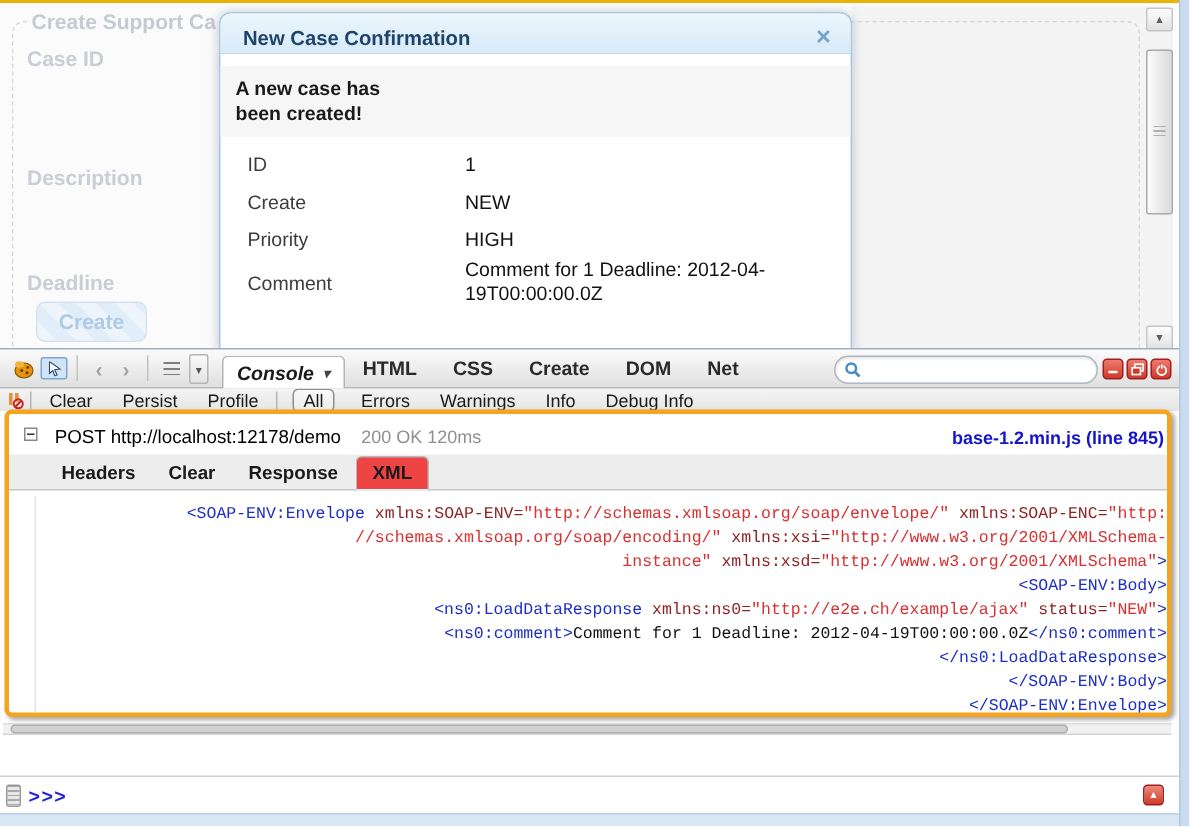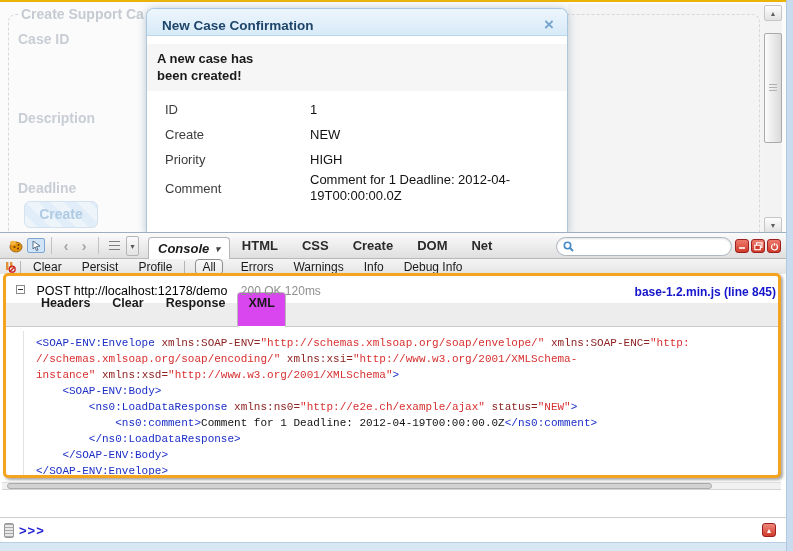--- a/index.html
+++ b/index.html
@@ -97,25 +97,25 @@
     box-shadow:2px 2px 3px rgba(0,0,0,.35); overflow:hidden; }
   .request-row { position:relative; padding:8px 8px 5px 10px; font-size:12.5px; }
   .collapse-box { display:inline-block; width:9px; height:9px; border:1px solid #8a8a8a; background:#fff;
     position:relative; margin-right:8px; vertical-align:1px; cursor:pointer; }
   .collapse-box::after { content:""; position:absolute; left:1px; top:3px; width:5px; height:1px; background:#333; }
   .req-url { font-weight:normal; color:#000; cursor:pointer; }
   .req-status { color:#8f8f8f; font-size:12px; margin-left:10px; }
   .src-link { position:absolute; right:2px; top:9px; color:#1414cc; font-weight:bold; font-size:12px; white-space:nowrap; cursor:pointer; }
   .netinfo-tabs { background:#ededed; border-bottom:1px solid #c9c9c9; padding-left:25px;
     display:flex; align-items:flex-end; height:24px; }
-  .ni-tab { padding:3px 10px 16px; font-size:12.5px; font-weight:bold; color:#1a1a1a; margin-right:2px; cursor:pointer; }
-  .ni-tab-active { background:#d946ef; border:1px solid #b9b9b9; border-bottom:1px solid #fff;
+  .ni-tab { padding:3px 10px 4px; font-size:12.5px; font-weight:bold; color:#1a1a1a; margin-right:2px; cursor:pointer; }
+  .ni-tab-active { background:#ef4444; border:1px solid #b9b9b9; border-bottom:1px solid #fff;
     margin-bottom:-1px; border-radius:4px 4px 0 0; }
   .xml-source { margin:4px 0 0 17px; border-left:1px solid #e3e3e3; padding:4px 0 4px 12px;
-    font-family:"Liberation Mono","DejaVu Sans Mono",monospace; font-size:11px; line-height:16px; white-space:pre; }
+    font-family:"Liberation Mono","DejaVu Sans Mono",monospace; font-size:11px; line-height:16px; white-space:pre;text-align:right; }
   .tk-tag { color:#1b2ec6; } .tk-attr { color:#8f2323; } .tk-val { color:#d83030; } .tk-text { color:#111; }
 
   
   .h-scrollbar { position:absolute; left:2px; top:250px; width:779px; height:8px; background:#f1f1f1;
     border-top:1px solid #dcdcdc; border-bottom:1px solid #d4d4d4; }
   .h-thumb { position:absolute; left:5px; top:0px; width:705px; height:6px; background:#d2d2d2;
     border:1px solid #ababab; border-radius:3px; cursor:pointer; }
 
   
   .command-line { position:absolute; left:0; top:285px; width:786px; height:25px; background:#fff;

